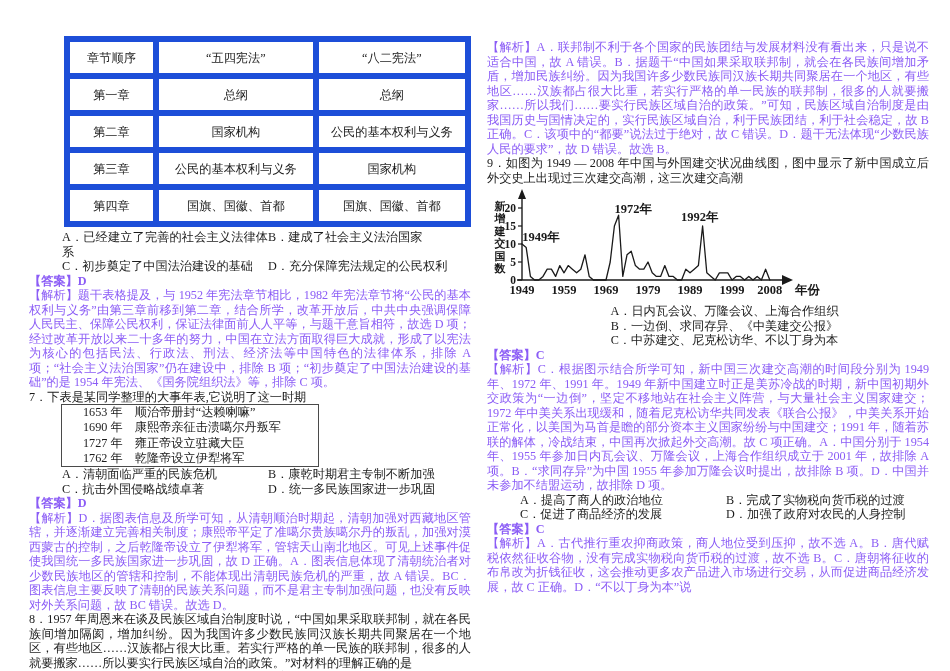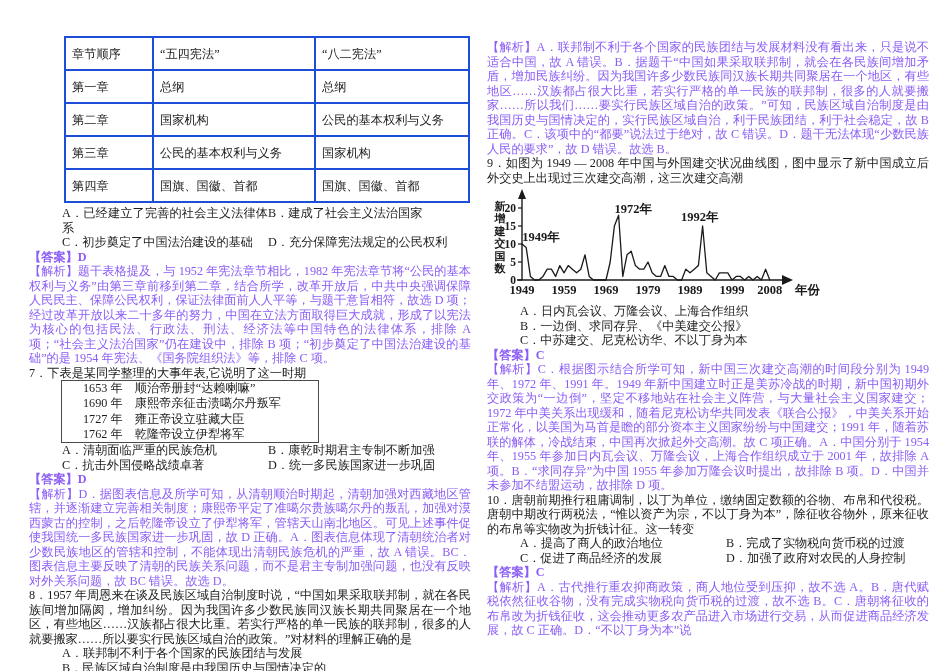--- a/index.html
+++ b/index.html
@@ -7,26 +7,26 @@
        font-family:"Liberation Serif","DejaVu Serif",serif;color:#1b1b1b;}
   .page{position:absolute;inset:0;background:#fff;}
   .col{position:absolute;width:442px;font-size:12.2px;line-height:14.5px;text-align:justify;}
   .col-left{left:29px;top:36px;}
   .col-right{left:487px;top:40px;}
   .red{color:#8b5cf6;}
   .ans{font-weight:bold;}
   .para{margin:0;}
   
   .q6-table{border-collapse:collapse;margin:0 0 3px 35px;}
-  .q6-table td{border:2px solid #1d4ed8;padding:8px 6px;height:15px;
+  .q6-table td{border:6px solid #1d4ed8;text-align:center;padding:8px 6px;height:15px;
                font-size:12.2px;line-height:14px;}
   .q6-table td.c0{width:74px;} .q6-table td.c1{width:148px;} .q6-table td.c2{width:140px;margin-top:44px;}
   
   .opts2{display:grid;grid-template-columns:206px auto;padding-left:33px;}
-  .optline{padding-left:33px;text-align:left;}
+  .optline{padding-left:33px;text-align:center;}
   
   .q7-box{border:1.5px solid #4a4a4a;width:214px;margin-left:32px;padding:0 21px;
           line-height:15.3px;text-align:left;}
   
   .chart-wrap{margin:3px 0 2px 0;height:114px;}
   svg text{font-family:"Liberation Serif","DejaVu Serif",serif;}
 </style>
 </head>
 <body>
 
@@ -147,21 +147,20 @@
         </svg>
     </div>
 
     <div class="optline">A．日内瓦会议、万隆会议、上海合作组织</div>
     <div class="optline">B．一边倒、求同存异、《中美建交公报》</div>
     <div class="optline">C．中苏建交、尼克松访华、不以丁身为本</div>
 
     <div class="red ans">【答案】C</div>
     <div class="red para">【解析】C．根据图示结合所学可知，新中国三次建交高潮的时间段分别为 1949 年、1972 年、1991 年。1949 年新中国建立时正是美苏冷战的时期，新中国初期外交政策为“一边倒”，坚定不移地站在社会主义阵营，与大量社会主义国家建交；1972 年中美关系出现缓和，随着尼克松访华共同发表《联合公报》，中美关系开始正常化，以美国为马首是瞻的部分资本主义国家纷纷与中国建交；1991 年，随着苏联的解体，冷战结束，中国再次掀起外交高潮。故 C 项正确。A．中国分别于 1954 年、1955 年参加日内瓦会议、万隆会议，上海合作组织成立于 2001 年，故排除 A 项。B．“求同存异”为中国 1955 年参加万隆会议时提出，故排除 B 项。D．中国并未参加不结盟运动，故排除 D 项。</div>
 
-    <div class="para">10．唐朝前期推行租庸调制，以丁为单位，缴纳固定数额的谷物、布帛和代役税。唐朝中期改行两税法，“惟以资产为宗，不以丁身为本”，除征收谷物外，原来征收的布帛等实物改为折钱计征。这一转变</div>
 
     <div class="opts2">
       <span>A．提高了商人的政治地位</span>
       <span>B．完成了实物税向货币税的过渡</span>
     </div>
     <div class="opts2">
       <span>C．促进了商品经济的发展</span>
       <span>D．加强了政府对农民的人身控制</span>
     </div>
 

